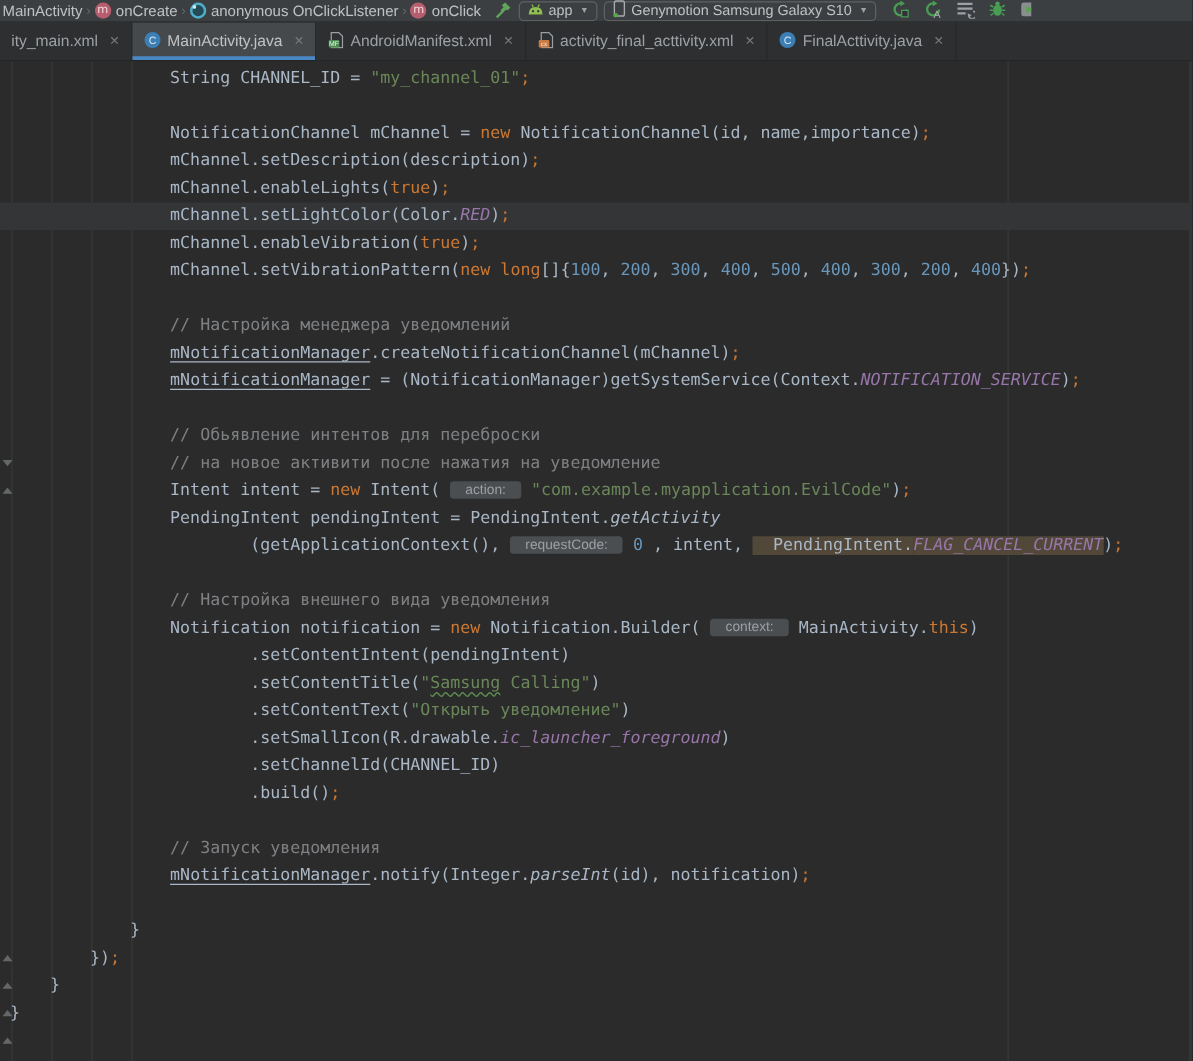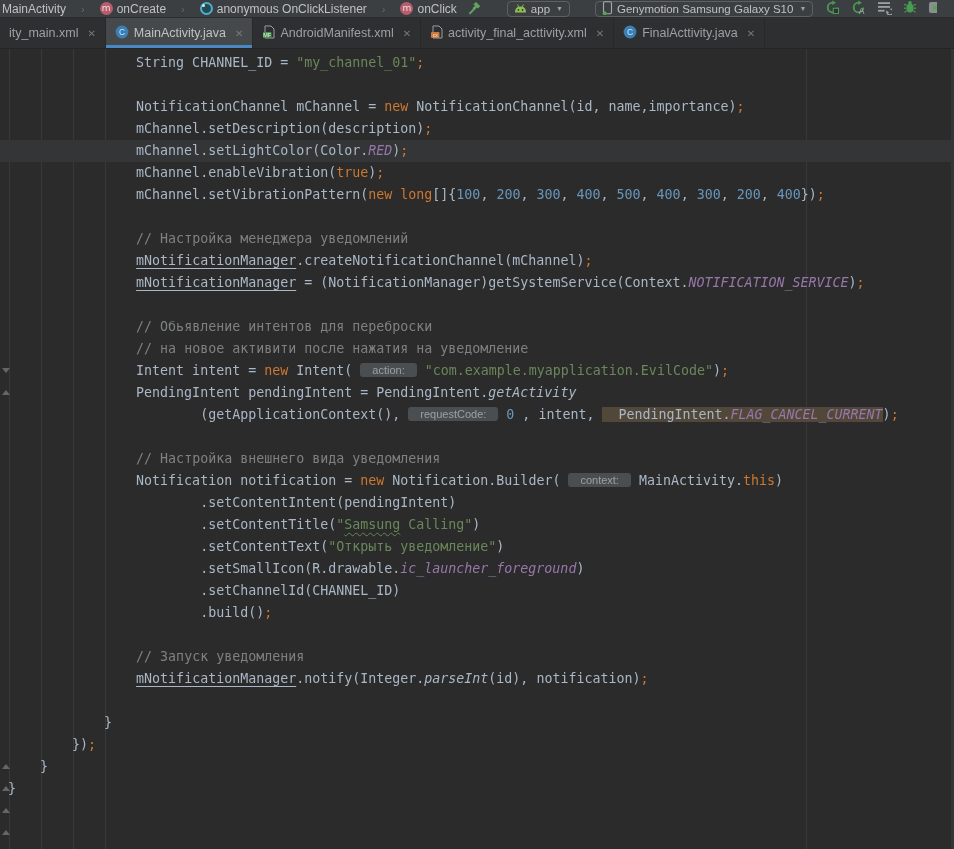--- a/index.html
+++ b/index.html
@@ -1,25 +1,25 @@
 <!DOCTYPE html>
 <html><head>
 <meta charset="utf-8">
 <style>
   html,body{margin:0;padding:0;}
   body{width:954px;height:849px;overflow:hidden;background:#2B2B2B;font-family:"Liberation Sans",sans-serif;position:relative;}
   
   .topbar{height:17px;background:#3C3F41;display:flex;align-items:center;font-size:12px;color:#BFC1C3;white-space:nowrap;overflow:hidden;border-bottom:1px solid #2A2C2D;}
-  .crumbs{display:flex;align-items:center;gap:13px;padding-left:2px;}
+  .crumbs{display:flex;align-items:center;gap:1px;padding-left:2px;}
   .crumb{display:flex;align-items:center;gap:4px;}
   .crumb-sep{color:#66696B;font-size:11px;padding:0 2px;}
   .ic-method{width:13px;height:13px;border-radius:50%;background:#B75E6E;color:#F2DCE0;font-size:9px;line-height:13px;text-align:center;display:inline-block;font-family:"DejaVu Sans",sans-serif;}
   .ic-anon{width:9px;height:9px;border-radius:50%;border:2px solid #4FAECB;background:#244A56;display:inline-block;position:relative;}
   .ic-anon::after{content:"";position:absolute;width:3px;height:3px;border-radius:50%;background:#CFE9F2;left:0;top:0;}
-  .tb-box{display:flex;align-items:center;gap:4px;border:1px solid #5E6162;border-radius:4px;height:14px;padding:0 6px;margin-left:25px;font-size:11.5px;}
+  .tb-box{display:flex;align-items:center;gap:4px;border:1px solid #5E6162;border-radius:4px;height:14px;padding:0 6px;margin-left:5px;font-size:11.5px;}
   .tb-caret{color:#9EA1A3;font-size:7px;margin-left:2px;}
   .tb-icons{display:flex;align-items:center;gap:11px;margin-left:12px;}
   .tb-hammer{margin-left:10px;display:flex;align-items:center;}
   .tb-attach-clip{width:9px;overflow:hidden;display:inline-block;}
   
   .tabbar{height:30px;background:#2D2F31;display:flex;align-items:stretch;font-size:12.5px;color:#9DA1A5;overflow:hidden;border-bottom:1px solid #232526;}
   .tab{display:flex;align-items:center;gap:5px;padding:0 9px;border-right:1px solid #272929;position:relative;cursor:default;text-align:center;}
   .tab.active{background:#45494B;color:#C0C2C4;}
   .tab.active::after{content:"";position:absolute;left:0;right:0;bottom:0;height:3px;background:#4A88C5;}
   .tab .close{color:#76797C;font-size:10px;margin-left:4px;}
@@ -199,20 +199,21 @@
   <div class="guide" style="left:41px"></div>
   <div class="guide" style="left:73px"></div>
   <div class="guide" style="left:105px"></div>
   <div class="margin-line"></div>
   <div class="scroll-track"></div>
   <div class="code" id="code">
       <div class="line"><span>                String CHANNEL_ID = </span><span class="tok-s">"my_channel_01"</span><span class="tok-d">;</span></div>
       <div class="line"></div>
       <div class="line"><span>                NotificationChannel mChannel = </span><span class="tok-k">new</span><span> NotificationChannel(id, name,importance)</span><span class="tok-d">;</span></div>
       <div class="line"><span>                mChannel.setDescription(description)</span><span class="tok-d">;</span></div>
+      <div class="line"><span>                mChannel.enableLights(</span><span class="tok-k">true</span><span>)</span><span class="tok-d">;</span></div>
       <div class="line cur"><span>                mChannel.setLightColor(Color.</span><span class="tok-q">RED</span><span>)</span><span class="tok-d">;</span></div>
       <div class="line"><span>                mChannel.enableVibration(</span><span class="tok-k">true</span><span>)</span><span class="tok-d">;</span></div>
       <div class="line"><span>                mChannel.setVibrationPattern(</span><span class="tok-k">new</span><span> </span><span class="tok-k">long</span><span>[]{</span><span class="tok-n">100</span><span>, </span><span class="tok-n">200</span><span>, </span><span class="tok-n">300</span><span>, </span><span class="tok-n">400</span><span>, </span><span class="tok-n">500</span><span>, </span><span class="tok-n">400</span><span>, </span><span class="tok-n">300</span><span>, </span><span class="tok-n">200</span><span>, </span><span class="tok-n">400</span><span>})</span><span class="tok-d">;</span></div>
       <div class="line"></div>
       <div class="line"><span>                </span><span class="tok-c">// Настройка менеджера уведомлений</span></div>
       <div class="line"><span>                </span><span class="tok-f">mNotificationManager</span><span>.createNotificationChannel(mChannel)</span><span class="tok-d">;</span></div>
       <div class="line"><span>                </span><span class="tok-f">mNotificationManager</span><span> = (NotificationManager)getSystemService(Context.</span><span class="tok-q">NOTIFICATION_SERVICE</span><span>)</span><span class="tok-d">;</span></div>
       <div class="line"></div>
       <div class="line"><span>                </span><span class="tok-c">// Обьявление интентов для переброски</span></div>
       <div class="line"><span>                </span><span class="tok-c">// на новое активити после нажатия на уведомление</span></div>

